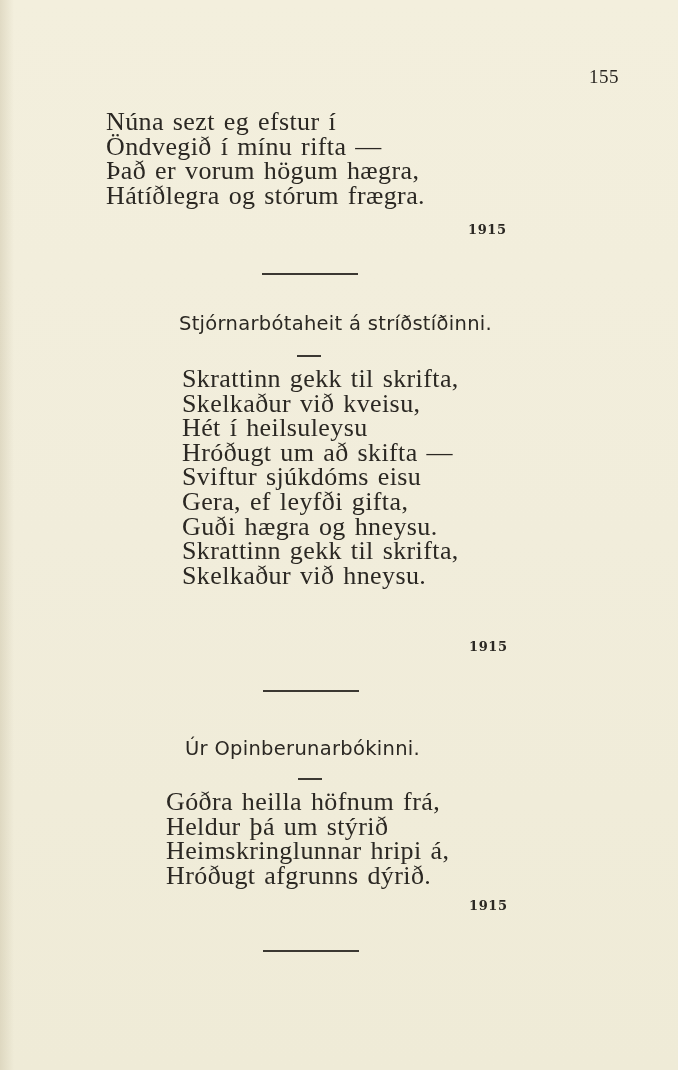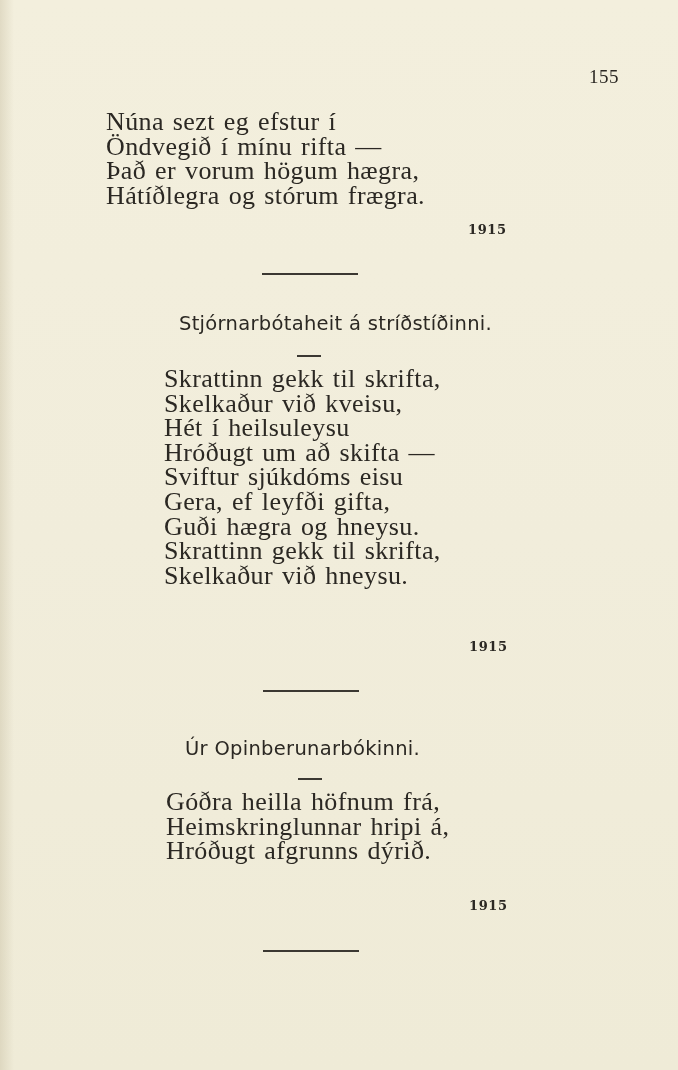--- a/index.html
+++ b/index.html
@@ -74,39 +74,40 @@
     <span class="line">Öndvegið í mínu rifta —</span>
     <span class="line">Það er vorum högum hægra,</span>
     <span class="line">Hátíðlegra og stórum frægra.</span>
   </div>
   <div class="year" style="left:468px; top:222px;">1915</div>
 
   <div class="rule" style="left:262px; top:273px; width:96px;"></div>
 
   <div class="poem-title" style="left:135px; top:312px;margin-left:44px;">Stjórnarbótaheit á stríðstíðinni.</div>
   <div class="rule" style="left:297px; top:355px; width:24px;"></div>
-  <div class="stanza" style="left:164px; top:367px;">
+  <div class="stanza" style="left:182px; top:367px;">
     <span class="line">Skrattinn gekk til skrifta,</span>
     <span class="line">Skelkaður við kveisu,</span>
     <span class="line">Hét í heilsuleysu</span>
     <span class="line">Hróðugt um að skifta —</span>
     <span class="line">Sviftur sjúkdóms eisu</span>
     <span class="line">Gera, ef leyfði gifta,</span>
     <span class="line">Guði hægra og hneysu.</span>
     <span class="line">Skrattinn gekk til skrifta,</span>
     <span class="line">Skelkaður við hneysu.</span>
   </div>
   <div class="year" style="left:469px; top:639px;">1915</div>
 
   <div class="rule" style="left:263px; top:690px; width:96px;"></div>
 
   <div class="poem-title" style="left:185px; top:737px;">Úr Opinberunarbókinni.</div>
   <div class="rule" style="left:298px; top:778px; width:24px;"></div>
   <div class="stanza" style="left:166px; top:790px;">
     <span class="line">Góðra heilla höfnum frá,</span>
+    <span class="line">Heldur þá um stýrið</span>
     <span class="line">Heimskringlunnar hripi á,</span>
     <span class="line">Hróðugt afgrunns dýrið.</span>
   </div>
   <div class="year" style="left:469px; top:898px;">1915</div>
 
   <div class="rule" style="left:263px; top:950px; width:96px;"></div>
 
 </div>
 
 </body></html>

